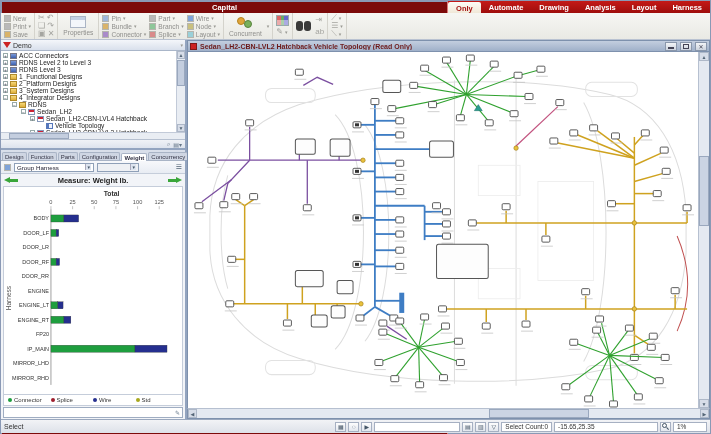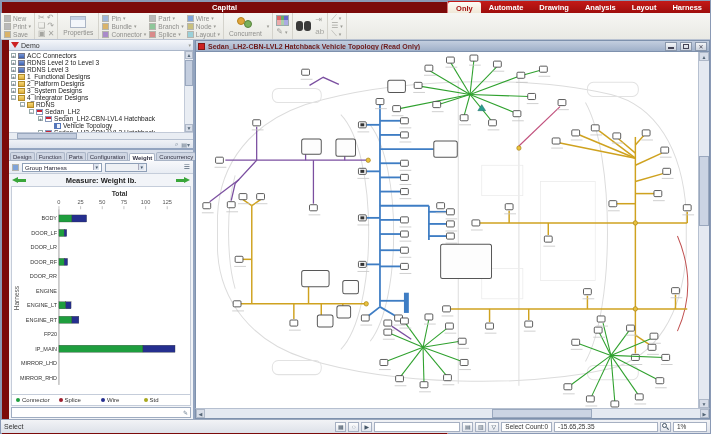--- a/index.html
+++ b/index.html
@@ -38,21 +38,21 @@
   .people .p1 { width:8px; height:8px; background:#e0a53a; left:1px; top:1px; border:1px solid #b5831f;}
   .people .p2 { width:8px; height:8px; background:#79b05a; left:8px; top:4px; border:1px solid #58833d;}
   .palette { width:13px; height:11px; border:1px solid #9aa;
     background:linear-gradient(90deg,#d66 0 33%,#6a6 33% 66%,#66c 66%);
     box-shadow:inset 0 -5px 0 rgba(255,255,255,.45); }
   .binoc { position:relative; width:16px; height:11px; }
   .binoc i { position:absolute; width:7px; height:10px; background:#3a3a3a; border-radius:3px; }
   .binoc .b1{left:0;} .binoc .b2{left:8px;}
 
   
-  .mainrow { flex:1 1 auto; display:flex; min-height:0;padding-left:8px; }
+  .mainrow { flex:1 1 auto; display:flex; min-height:0; }
   .leftcol { width:186px; flex:0 0 auto; display:flex; flex-direction:column;
     border-right:2px solid #93a4bf; background:#e7ebf2; min-height:0; }
 
   
   .treepanel { height:110px; flex:0 0 auto; display:flex; flex-direction:column;
     border-bottom:2px solid #93a4bf; }
   .treehead { height:11px; background:linear-gradient(#f4f6fa,#d9e0ec);
     border-bottom:1px solid #aab6c9; display:flex; align-items:center; gap:2px; padding:0 2px; }
   .funnel { width:0; height:0; border-left:4px solid transparent; border-right:4px solid transparent;
     border-top:6px solid #c22; }

